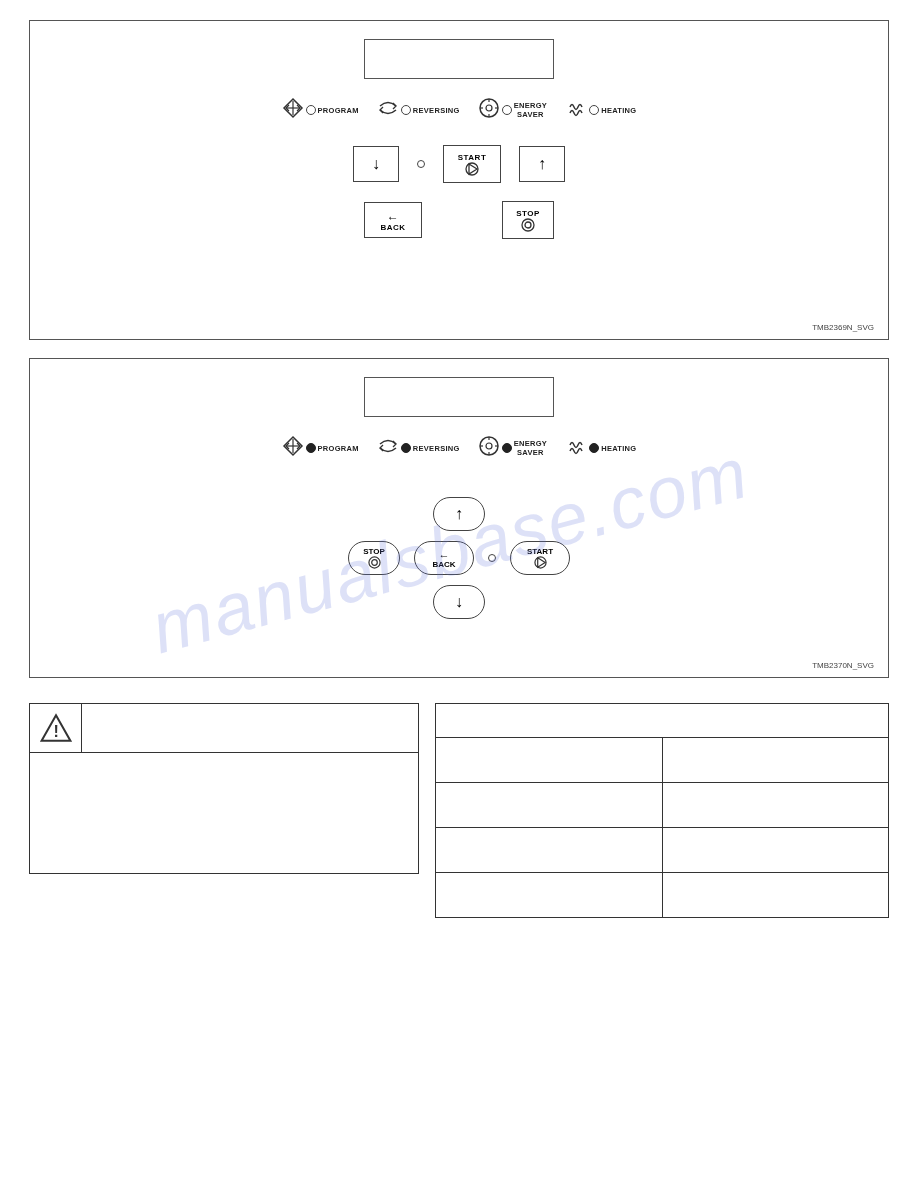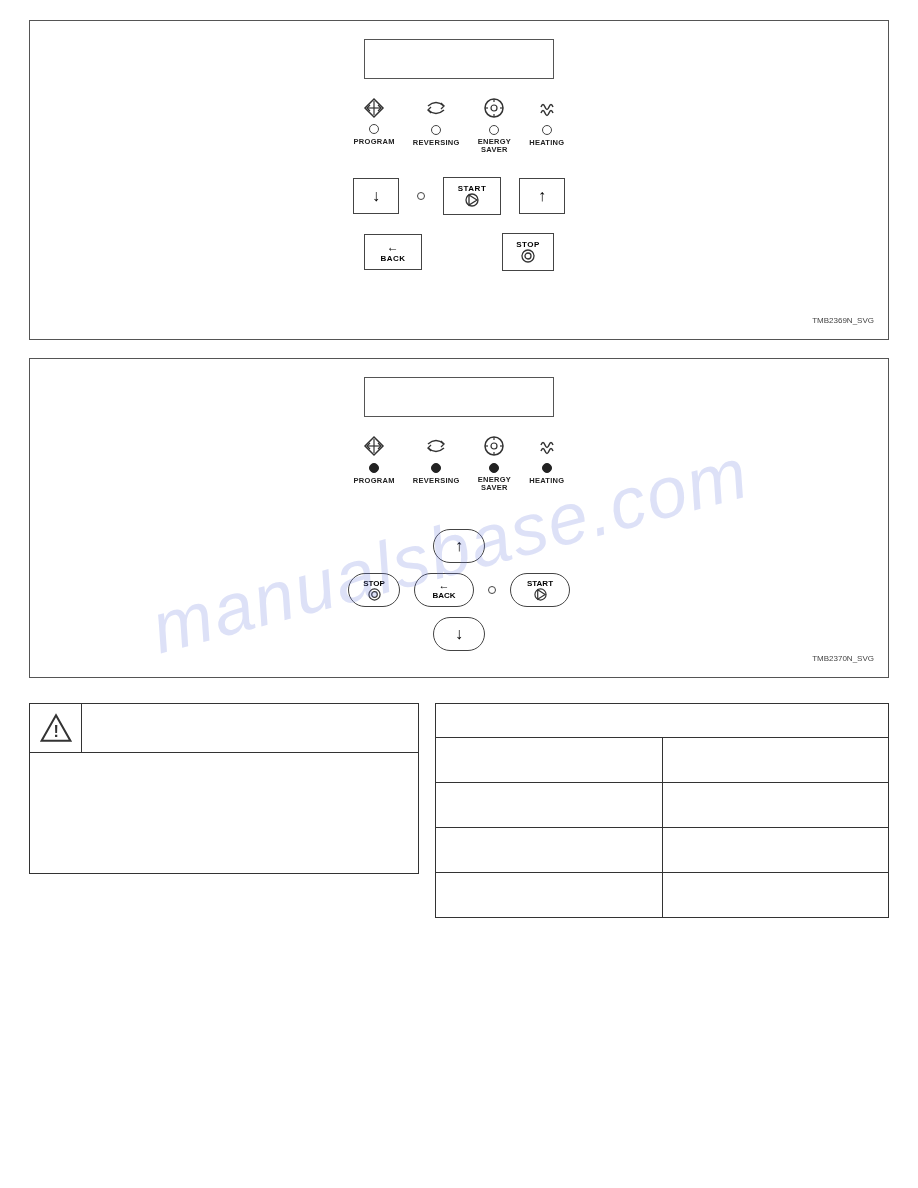--- a/index.html
+++ b/index.html
@@ -75,21 +75,21 @@
     
     .indicators-row {
       display: flex;
       flex-direction: row;
       gap: 18px;
       align-items: flex-start;
       margin-bottom: 22px;
     }
     .indicator-item {
       display: flex;
-      flex-direction: column;
+      flex-direction: row;
       align-items: center;
       gap: 2px;
     }
     .indicator-circle {
       width: 10px;
       height: 10px;
       border-radius: 50%;
       border: 1.5px solid #444;
       background: #fff;
     }
@@ -175,21 +175,21 @@
       align-items: center;
       justify-content: center;
       font-size: 8px;
       font-weight: bold;
       cursor: pointer;
       letter-spacing: 0.5px;
     }
 
     .panel-ref {
       position: absolute;
-      bottom: 14px;
+      bottom: 7px;
       right: 14px;
       font-size: 8px;
       color: #444;
     }
 
     
     .panel2 {
       width: 860px;
       height: 320px;
       margin: 0 auto 25px auto;

